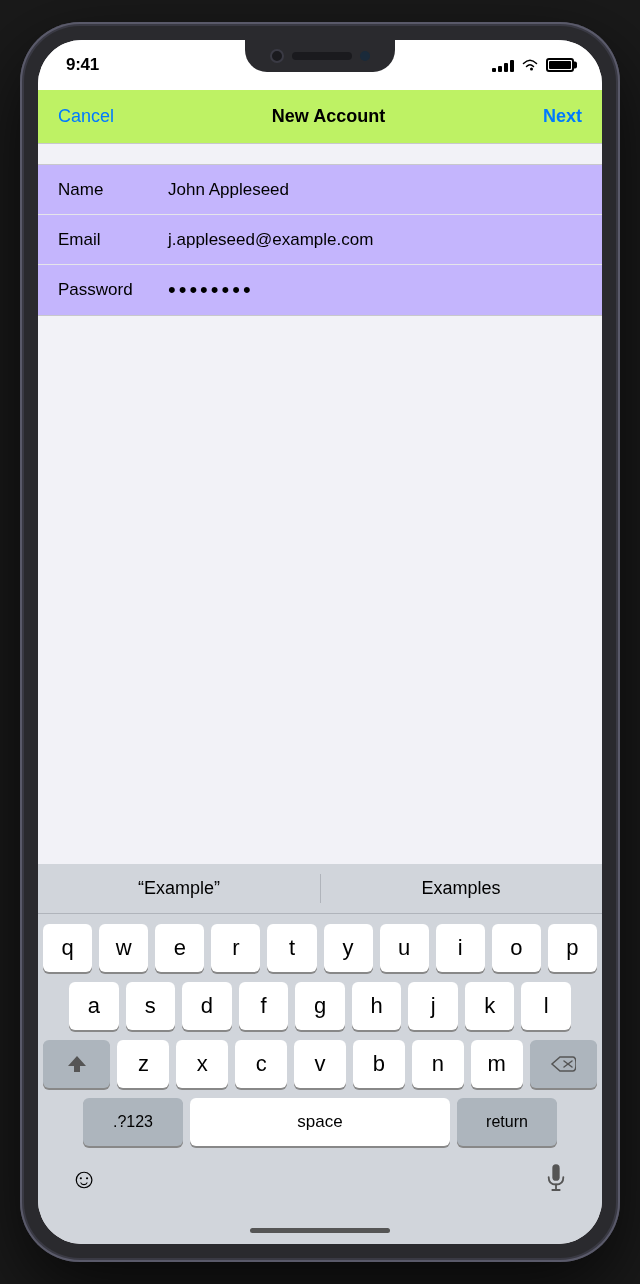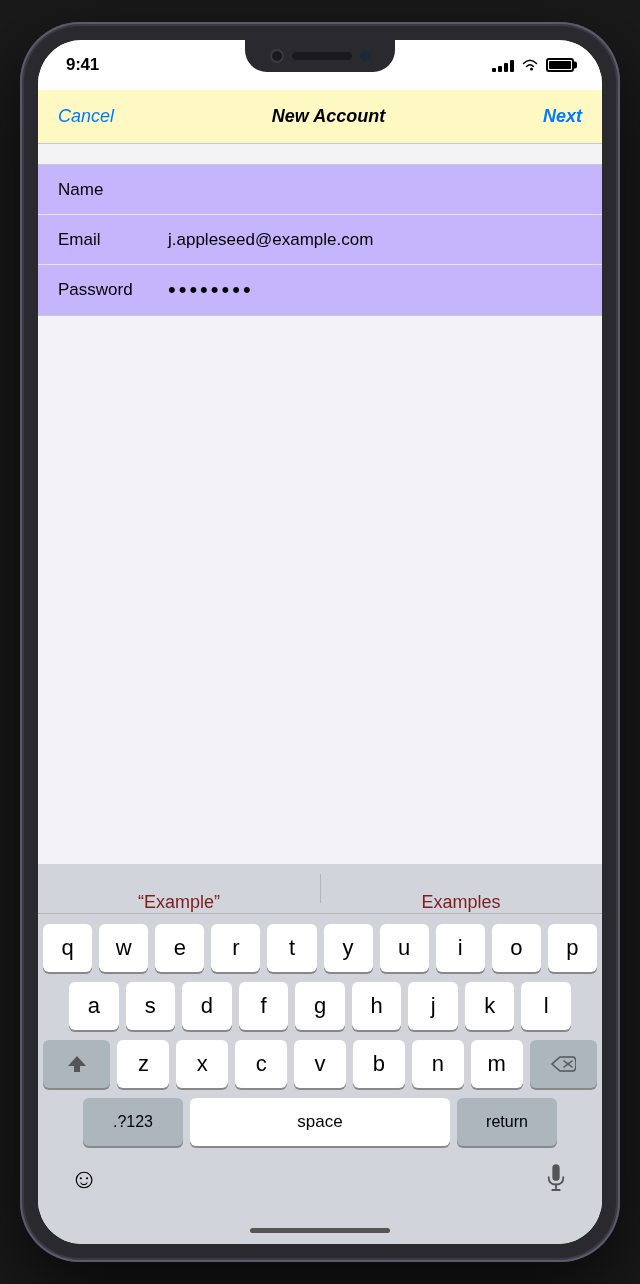--- a/index.html
+++ b/index.html
@@ -161,28 +161,27 @@
     .notch-dot {
       width: 10px;
       height: 10px;
       background: #1a2a3a;
       border-radius: 50%;
     }
 
     
     .nav-bar {
       height: 54px;
-      background: #fef9c3;
+      background: #bef264;
       border-bottom: 1px solid #c8c8cc;
       display: flex;
       align-items: center;
       justify-content: space-between;
       padding: 0 20px;
       flex-shrink: 0;
-      font-style: italic;
     }
 
     .nav-cancel {
       font-size: 18px;
       color: #007aff;
       font-weight: 400;
     }
 
     .nav-title {
       font-size: 18px;
@@ -268,25 +267,25 @@
       height: 50px;
       background: #d1d5db;
       border-bottom: 1px solid #b0b4bb;
       display: flex;
       align-items: center;
     }
 
     .autocomplete-item {
       flex: 1;
       display: flex;
-      align-items: flex-end;
+      align-items: center;
       justify-content: center;
       height: 100%;
       font-size: 18px;
-      color: #7f1d1d;
+      color: #000000;
       position: relative;
     }
 
     .autocomplete-item + .autocomplete-item::before {
       content: '';
       position: absolute;
       left: 0;
       top: 10px;
       bottom: 10px;
       width: 1px;
@@ -450,20 +449,21 @@
       <span class="nav-title">New Account</span>
       <span class="nav-next">Next</span>
     </div>
 
     <div class="form-spacer"></div>
 
     <div class="form-group">
 
       <div class="form-row">
         <span class="form-label">Name</span>
+        <span class="form-value">John Appleseed</span>
       </div>
 
       <div class="form-row">
         <span class="form-label">Email</span>
         <span class="form-value">j.appleseed@example.com</span>
       </div>
 
       <div class="form-row">
         <span class="form-label">Password</span>
         <span class="form-value password">••••••••</span>

